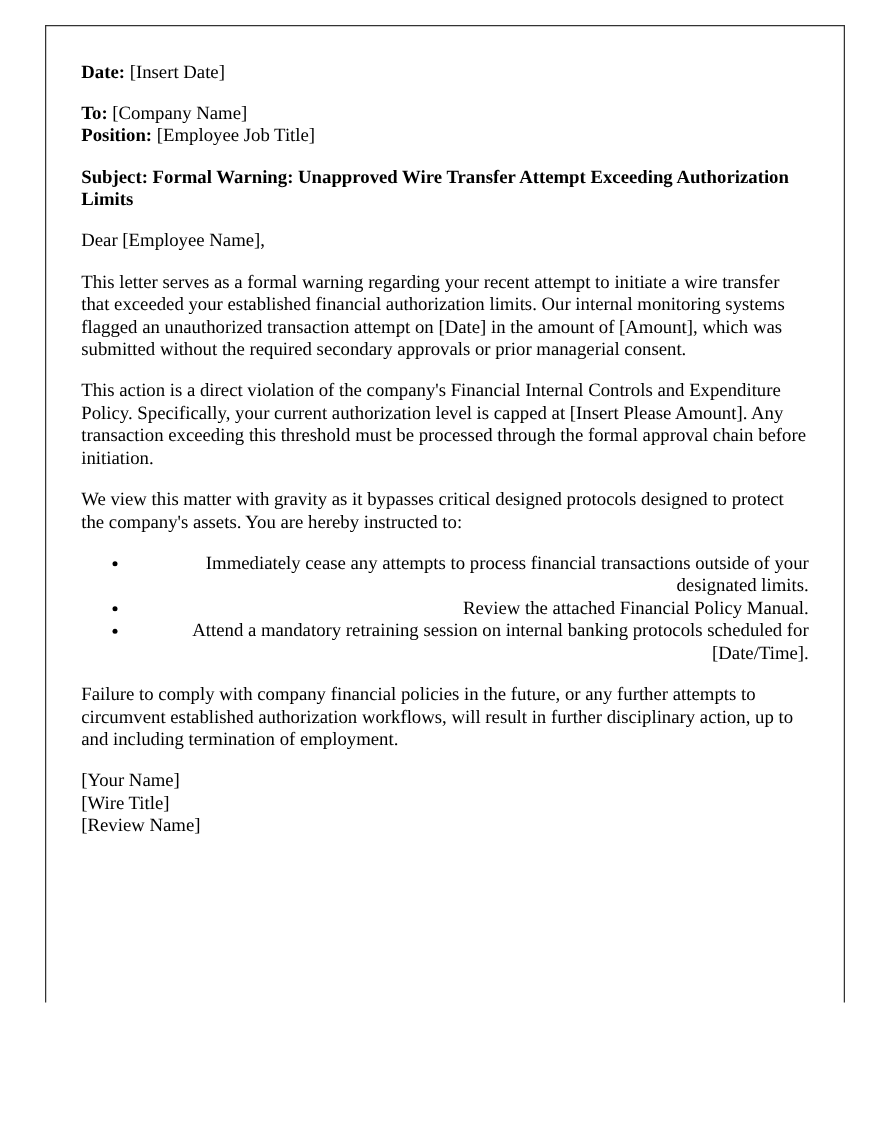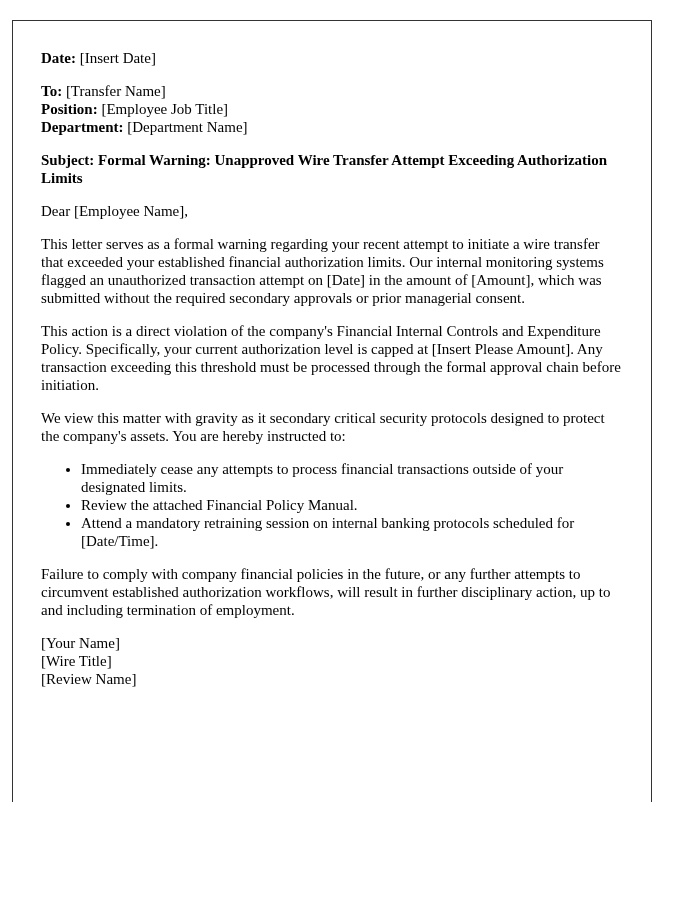--- a/index.html
+++ b/index.html
@@ -10,21 +10,21 @@
     body {
       width: 700px;
       height: 900px;
       position: relative;
       overflow: hidden;
       font-family: "Liberation Serif", "DejaVu Serif", serif;
       color: #000000;
     }
     .letter {
       position: absolute;
-      left: 12px;
+      left: 36px;
       top: 20px;
       width: 640px;
       height: 782px;
       border-left: 1px solid #333333;
       border-right: 1px solid #333333;
       border-top: 1px solid #333333;
       box-sizing: border-box;
       padding: 28px 28px 0 28px;
       font-size: 15px;
       line-height: 18px;
@@ -38,20 +38,21 @@
     }
     .letter b {
       font-weight: bold;
     }
     .letter ul {
       margin: 0 0 15px 0;
       padding-left: 40px;
     }
     .letter ul li {
       margin: 0;
+      text-align: right;
     }
     .addr-block {
       margin: 0 0 15px 0;
     }
     .addr-block div {
       margin: 0;
     }
     .subject {
       font-weight: bold;
       margin: 0 0 15px 0;
@@ -63,39 +64,35 @@
 <div class="letter">
 
   <p>
     <b>Date:</b>
     <span>[Insert Date]</span>
   </p>
 
   <div class="addr-block">
     <div>
       <b>To:</b>
-      <span>[Transfer Name]</span>
+      <span>[Company Name]</span>
     </div>
     <div>
       <b>Position:</b>
       <span>[Employee Job Title]</span>
-    </div>
-    <div>
-      <b>Department:</b>
-      <span>[Department Name]</span>
     </div>
   </div>
 
   <p class="subject">Subject: Formal Warning: Unapproved Wire Transfer Attempt Exceeding Authorization Limits</p>
 
   <p>Dear [Employee Name],</p>
 
   <p>This letter serves as a formal warning regarding your recent attempt to initiate a wire transfer that exceeded your established financial authorization limits. Our internal monitoring systems flagged an unauthorized transaction attempt on [Date] in the amount of [Amount], which was submitted without the required secondary approvals or prior managerial consent.</p>
   <p>This action is a direct violation of the company's Financial Internal Controls and Expenditure Policy. Specifically, your current authorization level is capped at [Insert Please Amount]. Any transaction exceeding this threshold must be processed through the formal approval chain before initiation.</p>
-  <p class="tight">We view this matter with gravity as it secondary critical security protocols designed to protect the company's assets. You are hereby instructed to:</p>
+  <p class="tight">We view this matter with gravity as it bypasses critical designed protocols designed to protect the company's assets. You are hereby instructed to:</p>
 
   <ul style="margin-top:15px;">
     <li>Immediately cease any attempts to process financial transactions outside of your designated limits.</li>
     <li>Review the attached Financial Policy Manual.</li>
     <li>Attend a mandatory retraining session on internal banking protocols scheduled for [Date/Time].</li>
   </ul>
 
   <p>Failure to comply with company financial policies in the future, or any further attempts to circumvent established authorization workflows, will result in further disciplinary action, up to and including termination of employment.</p>
 
 

